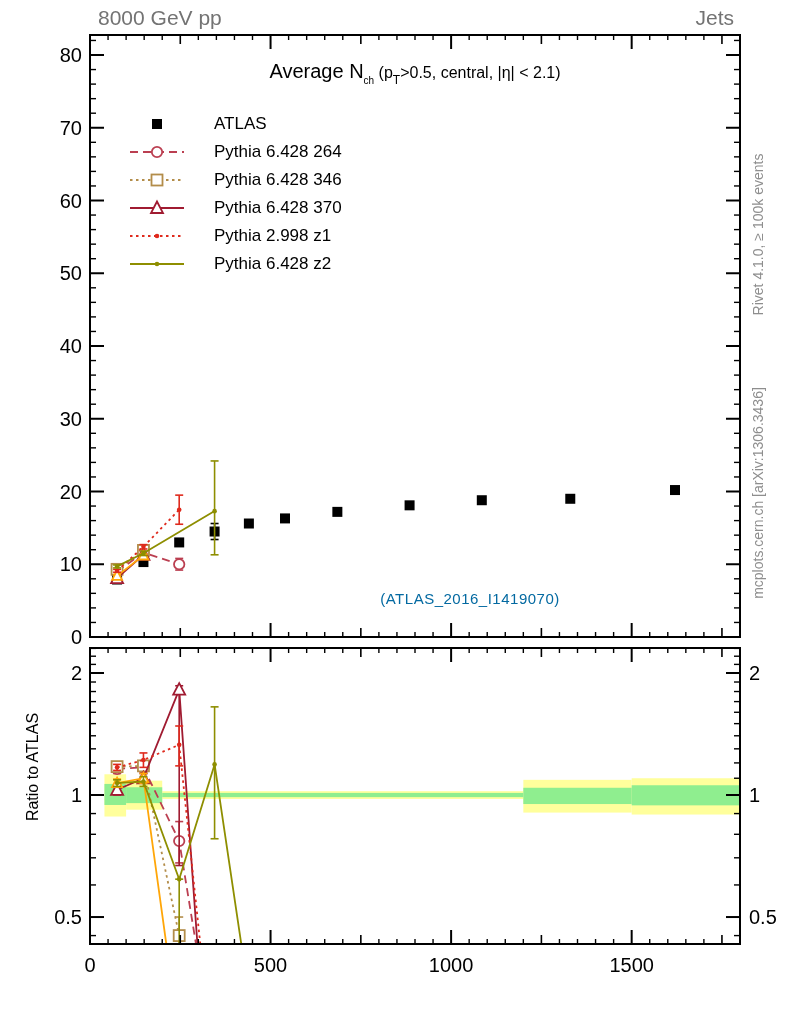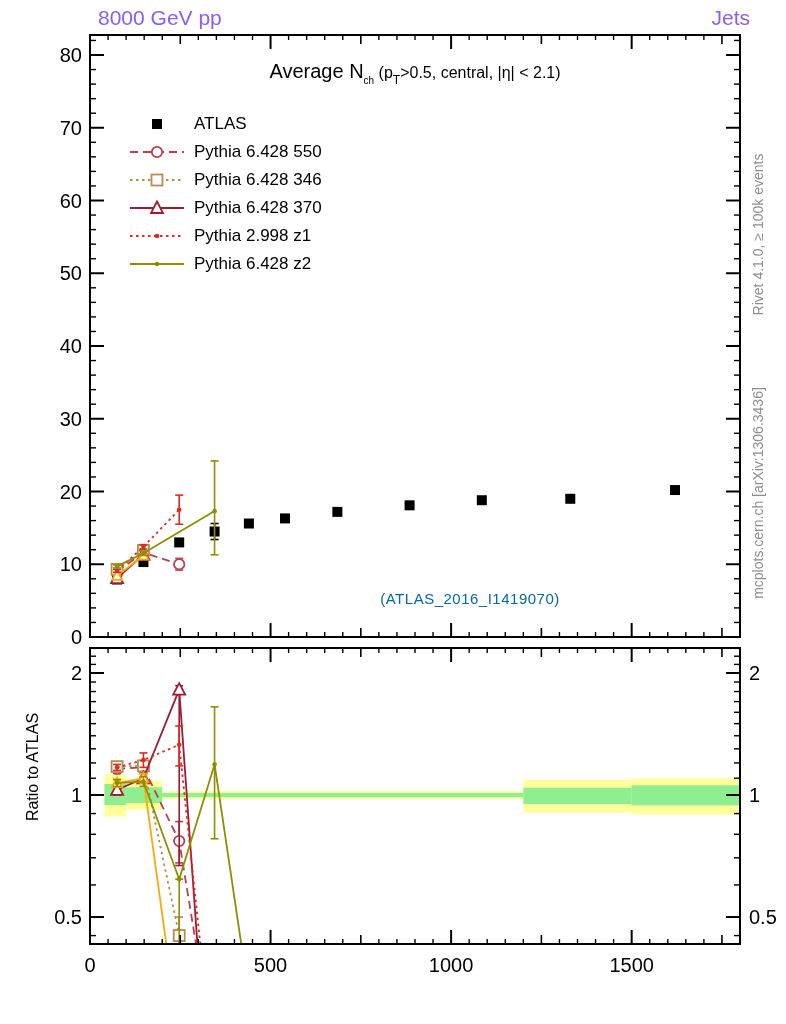--- a/index.html
+++ b/index.html
@@ -1,29 +1,29 @@
 <!DOCTYPE html>
 <html><head>
 <meta charset="utf-8">
 <style>
   html,body{margin:0;padding:0;background:#ffffff;}
   #stage{position:relative;width:786px;height:1024px;background:#ffffff;overflow:hidden;
          font-family:"Liberation Sans",sans-serif;}
   svg text{font-family:"Liberation Sans",sans-serif;fill:#000;}
-  .hdr{position:absolute;top:6px;font-size:21px;color:#8b5cf6;}
+  .hdr{position:absolute;top:6px;font-size:21px;color:#737373;}
   #hdr-left{left:98px;}
-  #hdr-right{left:100px;width:650px;text-align:right;}
+  #hdr-right{left:84px;width:650px;text-align:right;}
   #plot-title{position:absolute;left:90px;top:60px;width:650px;text-align:center;color:#000;}
   #plot-title .big{font-size:20px;text-align:center;}
   #plot-title .small{font-size:16px;}
   #plot-title .sub{font-size:10px;vertical-align:-6px;}
   #plot-title .subsmall{font-size:12px;vertical-align:-6px;}
   #legend{position:absolute;left:128px;top:110px;}
   .lg-row{display:flex;align-items:center;height:28px;}
-  .lg-label{font-size:17px;color:#000;margin-left:8px;white-space:nowrap;}
+  .lg-label{font-size:17px;color:#000;margin-left:28px;white-space:nowrap;}
   #watermark{position:absolute;left:240px;top:590px;width:460px;text-align:center;
              font-size:15px;color:#0369a1;letter-spacing:.5px;}
   .vtext{position:absolute;transform:rotate(-90deg);transform-origin:0 0;
          font-size:14px;color:#8e8e8e;text-align:center;white-space:nowrap;}
   #note-rivet{left:750px;top:432px;width:395px;}
   #note-mcplots{left:750px;top:648px;width:310px;}
   #ratio-ylabel{position:absolute;left:24px;top:872px;width:210px;transform:rotate(-90deg);
                 transform-origin:0 0;font-size:16px;color:#000;text-align:center;white-space:nowrap;}
 </style>
 </head>
@@ -578,21 +578,21 @@
         </svg>
         <span class="lg-label">ATLAS</span>
       </div>
       <div class="lg-row">
         <svg width="58" height="20">
           <line x1="2" x2="56" y1="10" y2="10" stroke="#bb3f51" stroke-width="1.8" stroke-dasharray="8,5"></line>
           <g>
             <circle cx="29" cy="10" r="5.2" fill="#fff" stroke="#bb3f51" stroke-width="1.8"></circle>
           </g>
         </svg>
-        <span class="lg-label">Pythia 6.428 550</span>
+        <span class="lg-label">Pythia 6.428 264</span>
       </div>
       <div class="lg-row">
         <svg width="58" height="20">
           <line x1="2" x2="56" y1="10" y2="10" stroke="#b38d4a" stroke-width="1.8" stroke-dasharray="2.5,3.5"></line>
           <g>
             <rect x="23.5" y="4.5" width="11" height="11" fill="#fff" stroke="#b38d4a" stroke-width="1.8"></rect>
           </g>
         </svg>
         <span class="lg-label">Pythia 6.428 346</span>
       </div>

